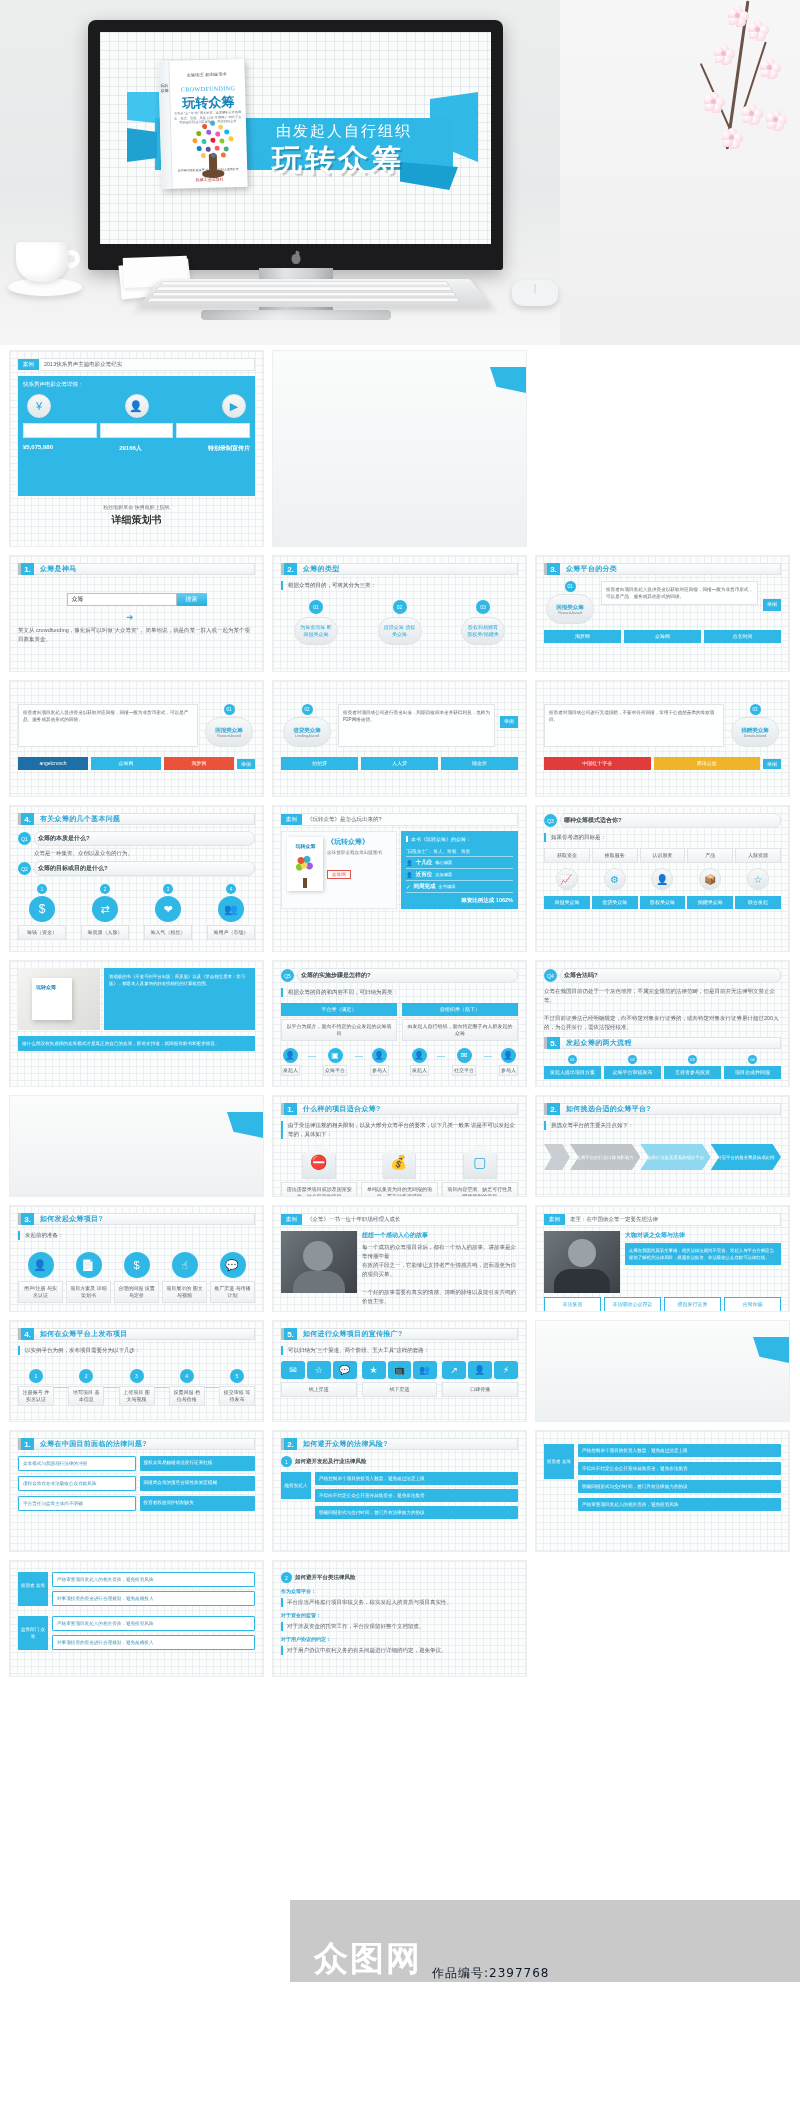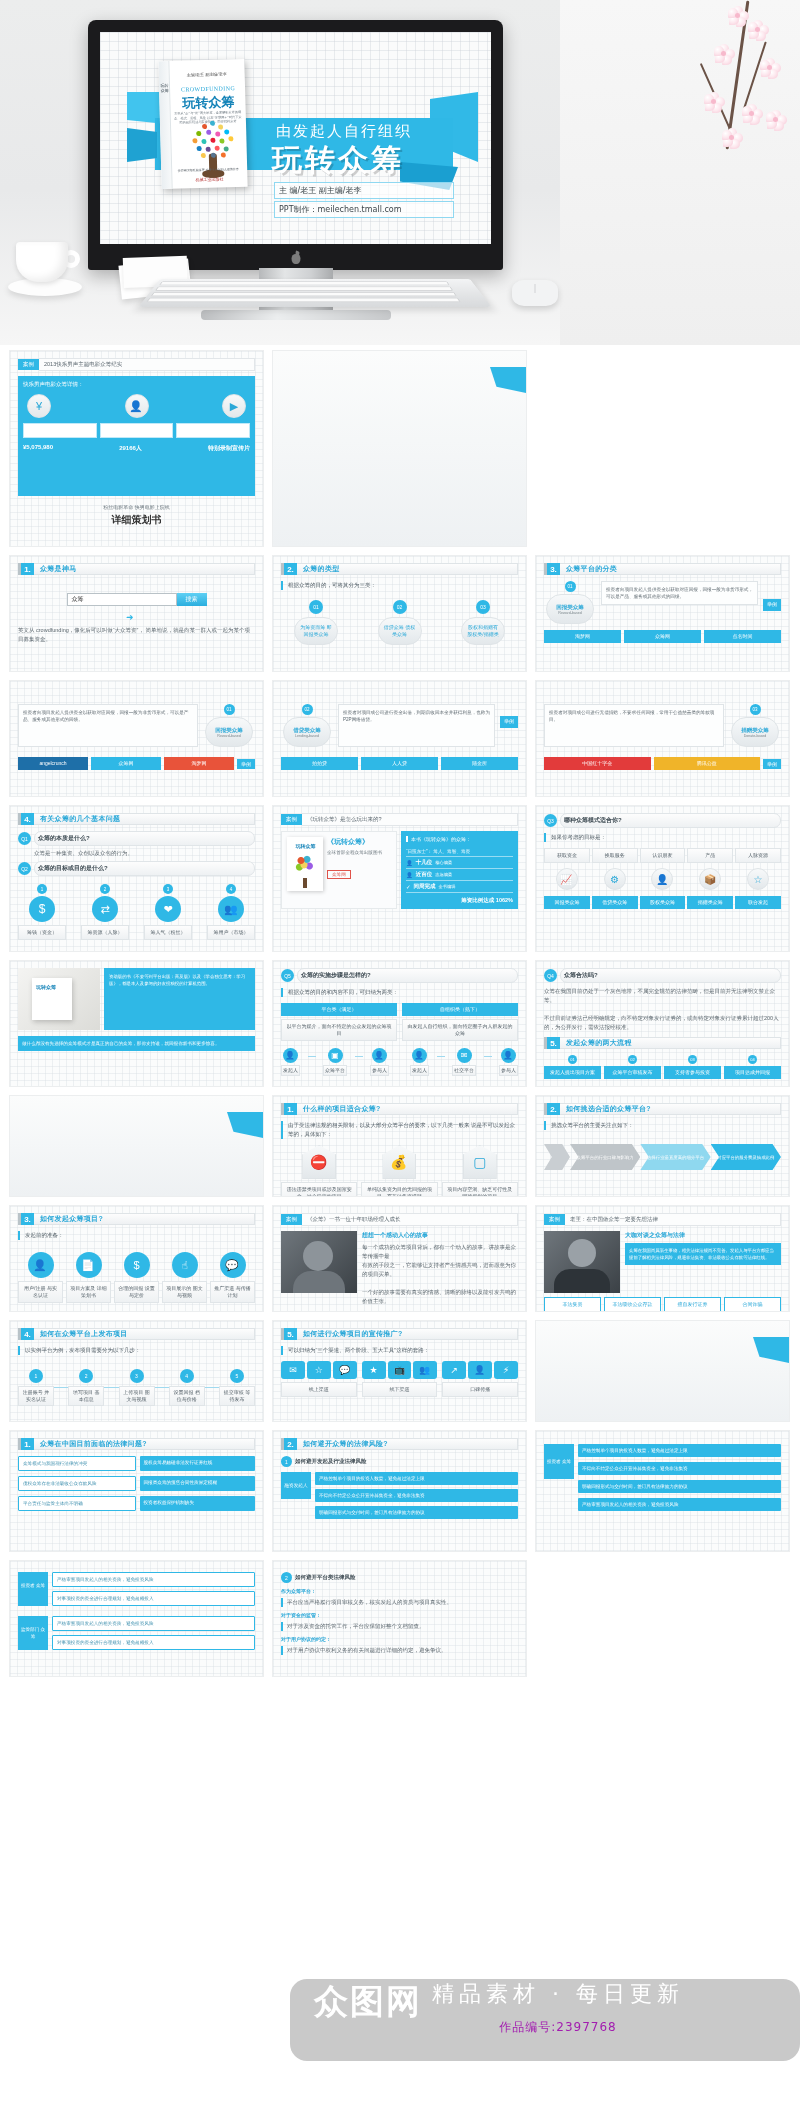--- a/index.html
+++ b/index.html
@@ -208,28 +208,28 @@
   .thx .panel { position:absolute; left:14px; top:22px; width:60px; height:70px; background:#2fb8e6; }
   .thx .panel2 { position:absolute; left:66px; top:32px; width:46px; height:56px; background:#39bfe9; }
   .thx .txt { position:absolute; left:118px; top:34px; }
   .thx .txt .big { font-size:16px; color:#2aa8d8; font-weight:bold; letter-spacing:2px;
                    font-family:"DejaVu Sans",sans-serif; }
   .thx .txt .sm { font-size:5.5px; color:#5f6a71; margin-top:4px; line-height:9px; }
   .thx .bk { position:absolute; left:96px; top:20px; width:40px; height:58px; background:#fff;
              box-shadow:1px 2px 5px rgba(0,0,0,.2); }
 
   
-  .wm { position:absolute; left:290px; top:1979px; width:510px; height:82px;
-        background:#c9c9c9; display:flex; align-items:flex-start;border-radius:17px; }
+  .wm { position:absolute; left:290px; top:1900px; width:510px; height:82px;
+        background:#c9c9c9; display:flex; align-items:flex-end; }
   .wm .mark { display:flex; align-items:center; margin-left:24px; }
   .wm .glyph { color:#fff; font-size:34px; font-weight:bold; letter-spacing:2px;
                font-family:"DejaVu Sans",sans-serif; border:0; }
   .wm .right { margin-left:10px; }
   .wm .r1 { color:#fff; font-size:22px; letter-spacing:5px; font-family:"DejaVu Sans",sans-serif; }
-  .wm .r2 { color:#a21caf; font-size:12px; letter-spacing:1px; text-align:center; margin-top:10px;
+  .wm .r2 { color:#0f172a; font-size:12px; letter-spacing:1px; text-align:center; margin-top:10px;
             font-family:"DejaVu Sans",sans-serif; }
 </style>
 </head>
 <body>
 
 <div class="hero">
   <div class="hero-bgL"></div>
   <div class="hero-bgR"></div>
 
   <div class="sakura">
@@ -340,24 +340,20 @@
           <div class="leaf" style="left:18px;top:33px;background:#f9c74f;"></div>
           <div class="leaf" style="left:28px;top:33px;background:#577590;"></div>
           <div class="leaf" style="left:38px;top:33px;background:#f3722c;"></div>
         </div>
         <div class="rec">投资圈大咖联袂推荐 众筹平台创始人倾情作序</div>
         <div class="pub">机械工业出版社</div>
       </div>
 
       <div class="hero-t1">由发起人自行组织</div>
       <div class="hero-t2">玩转众筹</div>
-      <div class="hero-credit">
-        <div>主 编/老王     副主编/老李</div>
-        <div>PPT制作：meilechen.tmall.com</div>
-      </div>
     </div>
     <div class="logo-dot"></div>
     <div class="neck"></div>
     <div class="foot"></div>
   </div>
 
   <div class="cup">
     <div class="saucer"></div>
       <div class="handle"></div>
       <div class="body"></div>
@@ -1148,16 +1144,15 @@
 
   </div>
 
 </div>
 
 <div class="wm">
   <div class="mark">
     <div class="glyph">众图网</div>
   </div>
   <div class="right">
-    <div class="r1">精品素材 · 每日更新</div>
     <div class="r2">作品编号:2397768</div>
   </div>
 </div>
 
 </body></html>

